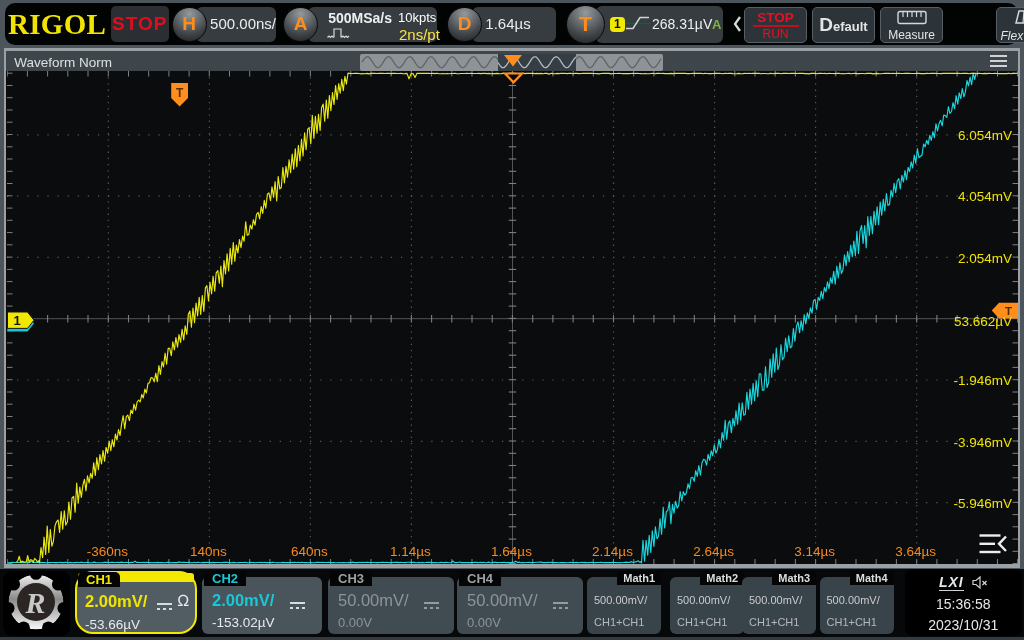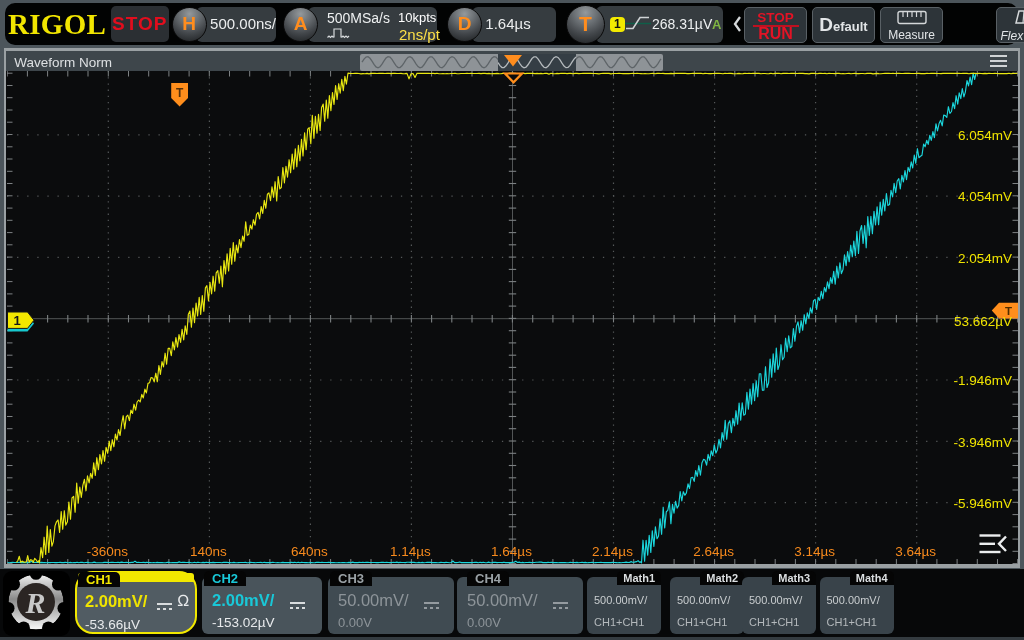--- a/index.html
+++ b/index.html
@@ -29,21 +29,21 @@
 <body>
 
 <div id="topbar"></div>
 <div class="abs" style="left:8px; top:8.5px; width:100px; height:31px; color:#f1e500; font-family:'Liberation Serif', serif; font-weight:bold; font-size:29px; line-height:30px; letter-spacing:0.3px;">RIGOL</div>
 <div class="abs" style="left:110.5px; top:6px; width:58.5px; height:36px; background:#2b2f33; border-radius:5px; color:#e10d1d; font-size:19px; font-weight:bold; letter-spacing:1px; text-align:center; line-height:36px;">STOP</div>
 
 <div class="tbox" style="left:196px; width:80px; color:#eceeef; font-size:15px; text-align:right; line-height:34px; padding-left:14px;">500.00ns/</div>
 <div class="tcirc" style="left:171.5px;">H</div>
 
 <div class="tbox" style="left:308px; width:129px;">
-  <div class="abs" style="left:17px; top:2.5px; width:67px; height:14px; color:#eef0f1; font-size:14px; text-align:center;">500MSa/s</div>
+  <div class="abs" style="left:17px; top:2.5px; width:67px; height:14px; color:#eef0f1; font-size:14px; text-align:right;font-weight:bold;">500MSa/s</div>
   <svg class="abs" style="left:19px; top:19px;" width="23" height="14" viewBox="0 0 23 14">
     <path d="M0.5,11.5 l1.5,-1.5 l1.5,1.5 l1.5,-1.5 l1.5,1.5 M7,11.5 v-8.5 h7 v8.5 M14.5,11.5 l1.5,-1.5 l1.5,1.5 l1.5,-1.5 l1.5,1.5 l1.5,-1.5" fill="none" stroke="#d8dbdd" stroke-width="1.2"></path>
   </svg>
   <div class="abs" style="left:43px; top:18.5px; width:40px; color:#eef0f1; font-size:12.5px;margin-top:36px;">Norm</div>
   <div class="abs" style="left:90px; top:3px; width:40px; color:#ffffff; font-size:13px;">10kpts</div>
   <div class="abs" style="left:91px; top:18.5px; width:40px; color:#fde047; font-size:15px;">2ns/pt</div>
 </div>
 <div class="tcirc" style="left:283px;">A</div>
 
 <div class="tbox" style="left:472px; width:84px; color:#eceeef; font-size:15px; text-align:center; line-height:34px; padding-right:12px;">1.64µs</div>
@@ -63,21 +63,21 @@
 <svg class="abs" style="left:732px; top:14.5px;" width="10" height="18" viewBox="0 0 10 18">
   <polyline points="8,2 3,9 8,16" fill="none" stroke="#d6d9db" stroke-width="2.3"></polyline>
 </svg>
 <svg class="abs" style="left:1008px; top:14.5px;" width="10" height="18" viewBox="0 0 10 18">
   <polyline points="2,2 7,9 2,16" fill="none" stroke="#d6d9db" stroke-width="2.3"></polyline>
 </svg>
 
 <div class="btn" style="left:744px;">
   <div style="font-size:13.5px; font-weight:bold; color:#e31325; margin-top:2.5px; line-height:13px;">STOP</div>
   <div style="width:46px; height:1.5px; background:#c01020; margin:1.5px auto;"></div>
-  <div style="font-size:16px; font-weight:bold; color:#e31325; line-height:12px;text-align:center;">RUN</div>
+  <div style="font-size:12px; font-weight:normal; color:#e31325; line-height:12px;text-align:center;">RUN</div>
 </div>
 <div class="btn" style="left:812px; line-height:33px;"><span style="font-size:19px; font-weight:bold;">D</span><span style="font-size:13px; font-weight:bold;">efault</span></div>
 <div class="btn" style="left:880px;">
   <svg width="30" height="15" viewBox="0 0 30 15" style="margin-top:2px;">
     <rect x="1" y="1.5" width="28" height="12" rx="2" fill="none" stroke="#d5d8da" stroke-width="1.4"></rect>
     <g stroke="#d5d8da" stroke-width="1.2">
       <line x1="6" y1="2" x2="6" y2="7"></line>
         <line x1="10.5" y1="2" x2="10.5" y2="7"></line>
       <line x1="15" y1="2" x2="15" y2="7"></line>
         <line x1="19.5" y1="2" x2="19.5" y2="7"></line>
@@ -505,21 +505,21 @@
   </div>
   <div class="chbox" style="left:328px; width:126px;">
     <div class="chbody" style="background:#404b52;"></div>
     <div class="chtab" style="color:#9aa1a5;">CH3</div>
     <div class="abs" style="left:10px; top:20px; font-size:16.5px; color:#8d9499;">50.00mV/</div>
     <div class="abs" style="left:96px; top:26px;"><span class="dcicon" style="opacity:.55;"><i></i><em></em></span></div>
     <div class="abs" style="left:10px; top:44px; font-size:13px; color:#8d9499;">0.00V</div>
   </div>
   <div class="chbox" style="left:457px; width:126px;">
     <div class="chbody" style="background:#404b52;"></div>
-    <div class="chtab" style="color:#9aa1a5;margin-left:8px;">CH4</div>
+    <div class="chtab" style="color:#9aa1a5;">CH4</div>
     <div class="abs" style="left:10px; top:20px; font-size:16.5px; color:#8d9499;">50.00mV/</div>
     <div class="abs" style="left:96px; top:26px;"><span class="dcicon" style="opacity:.55;"><i></i><em></em></span></div>
     <div class="abs" style="left:10px; top:44px; font-size:13px; color:#8d9499;">0.00V</div>
   </div>
   <div class="chbox" style="left:587px; width:74px;">
     <div class="chbody" style="background:#39434a;"></div>
     <div class="mtab">Math1</div>
     <div class="abs" style="left:7px; top:23px; font-size:11px; color:#c9cdcf;">500.00mV/</div>
     <div class="abs" style="left:7px; top:45px; font-size:11px; color:#b4b9bc;">CH1+CH1</div>
   </div>
@@ -534,14 +534,25 @@
     <div class="mtab">Math3</div>
     <div class="abs" style="left:7px; top:23px; font-size:11px; color:#c9cdcf;">500.00mV/</div>
     <div class="abs" style="left:7px; top:45px; font-size:11px; color:#b4b9bc;">CH1+CH1</div>
   </div>
   <div class="chbox" style="left:819.5px; width:74px;">
     <div class="chbody" style="background:#39434a;"></div>
     <div class="mtab">Math4</div>
     <div class="abs" style="left:7px; top:23px; font-size:11px; color:#c9cdcf;">500.00mV/</div>
     <div class="abs" style="left:7px; top:45px; font-size:11px; color:#b4b9bc;">CH1+CH1</div>
   </div>
+  <div class="abs" style="left:904.5px; top:0.5px; width:117.5px; height:67px; background:#000; border-radius:8px; color:#e5e8ea; text-align:center;">
+    <div style="margin-top:5px; font-size:14px;"><span style="font-weight:bold; font-style:italic; border-bottom:1.5px solid #cfd3d5; letter-spacing:1px;">LXI</span>
+      <svg width="16" height="13" viewBox="0 0 16 13" style="vertical-align:-2px; margin-left:4px;">
+        <polygon points="1,4.5 4,4.5 8,1 8,12 4,8.5 1,8.5" fill="none" stroke="#cfd3d5" stroke-width="1.2"></polygon>
+        <line x1="10.5" y1="5" x2="14.5" y2="9" stroke="#cfd3d5" stroke-width="1.2"></line>
+        <line x1="14.5" y1="5" x2="10.5" y2="9" stroke="#cfd3d5" stroke-width="1.2"></line>
+      </svg>
+    </div>
+    <div style="margin-top:6px; font-size:14px;">15:36:58</div>
+    <div style="margin-top:5px; font-size:14px;">2023/10/31</div>
+  </div>
 </div>
 <div id="botstrip"></div>
 
 </body></html>

